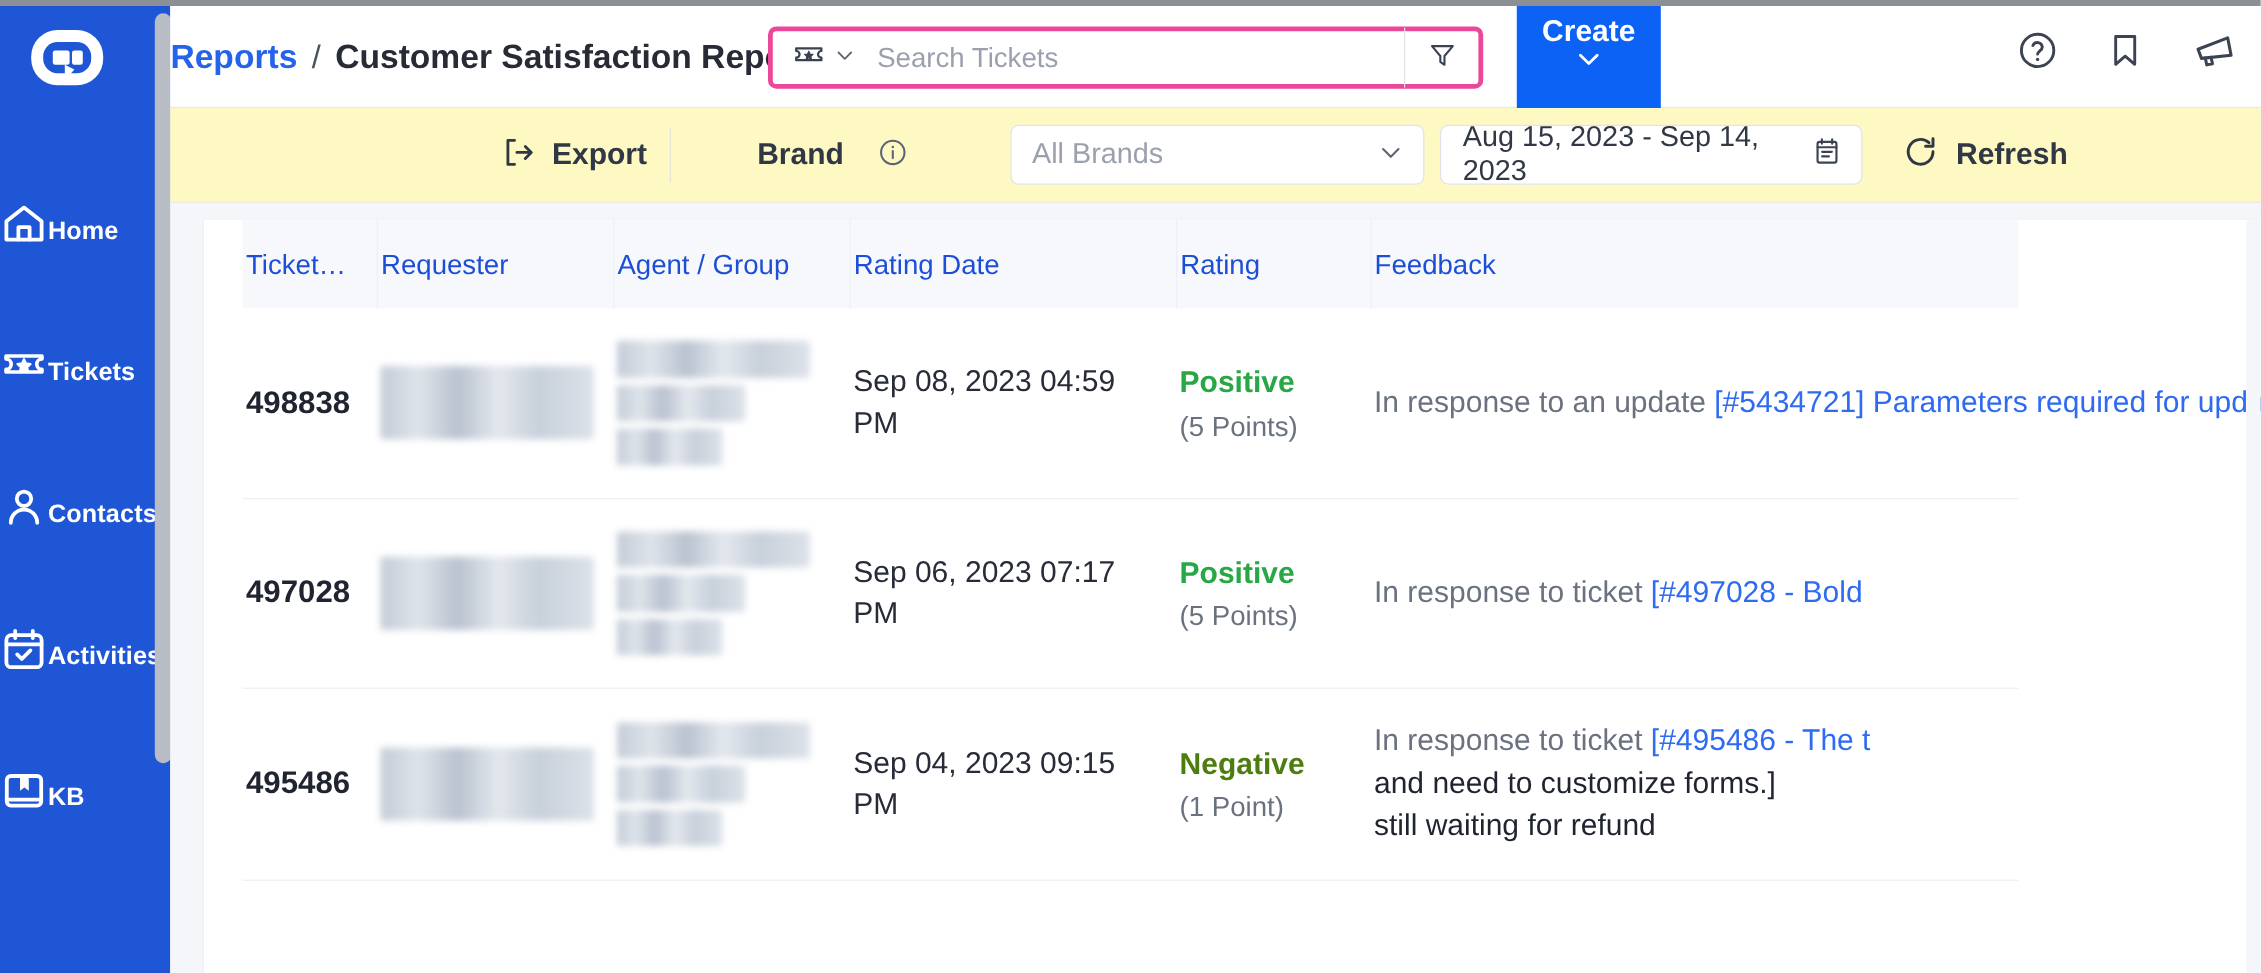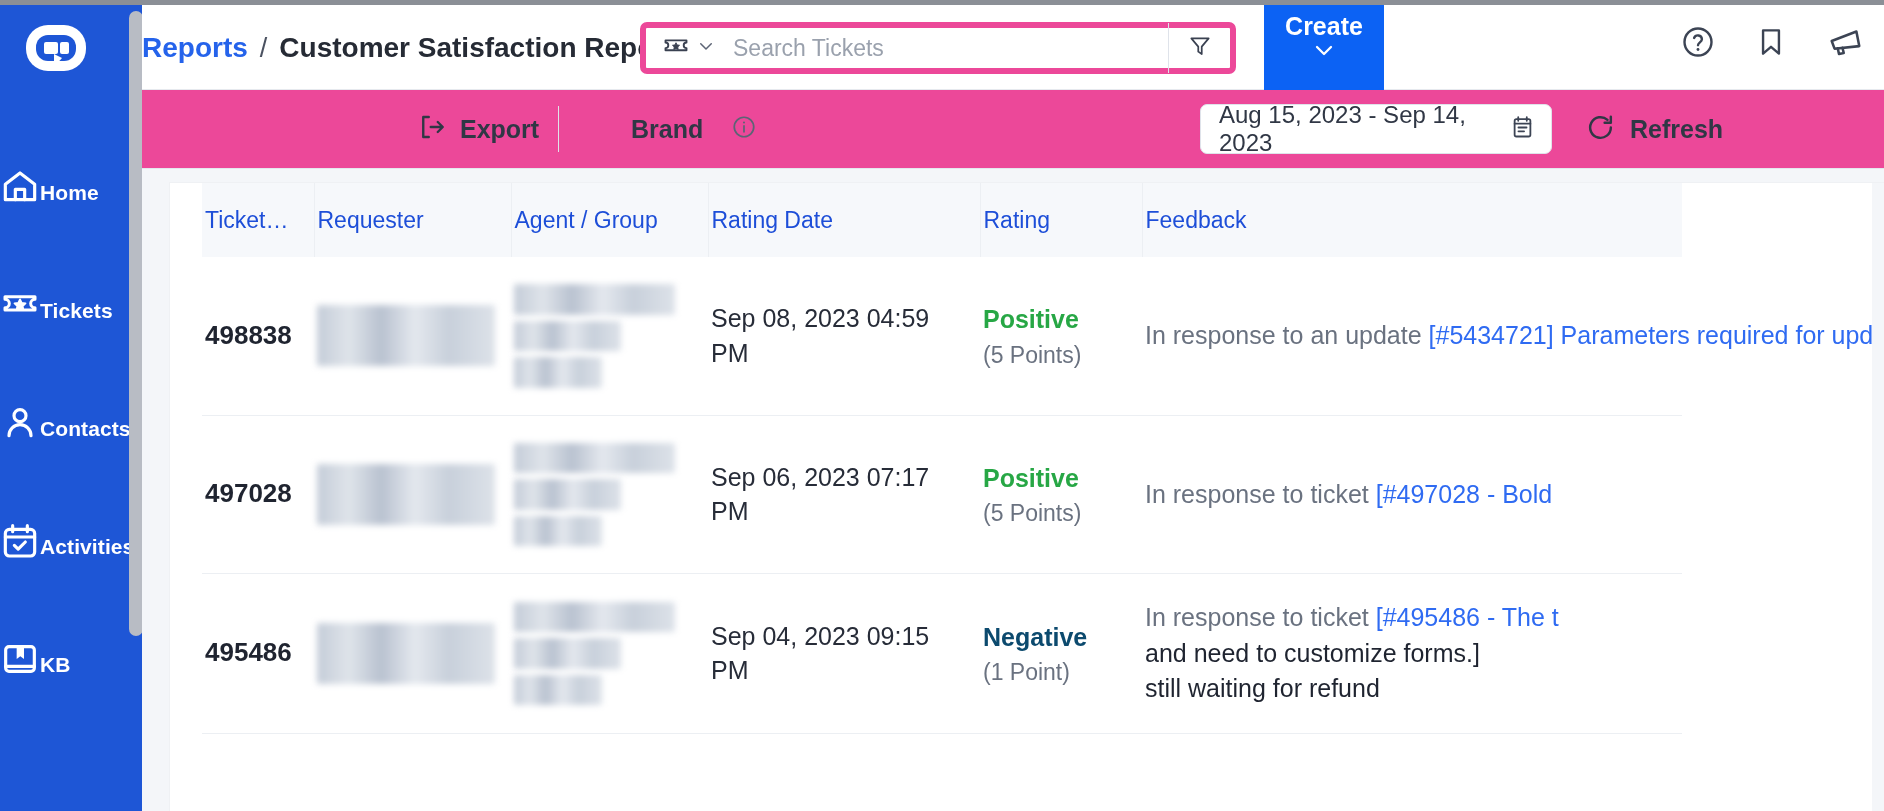--- a/index.html
+++ b/index.html
@@ -79,21 +79,21 @@
     font-size: 28px; font-weight: 700; color: #2563eb;
     cursor: pointer; margin-left: 0;
   }
   .crumb-sep { font-size: 27px; color: #4a5160; margin: 0 12px; font-weight:400; }
   .crumb-current { font-size: 28px; font-weight: 700; color: #262b35; }
 
   
   .search-wrap {
     position: absolute; left: 498px; top: 17px;
     width: 596px; height: 52px;
-    border: 6px solid #ec4899; border-radius: 7px;
+    border: 4px solid #ec4899; border-radius: 7px;
     background: #ffffff;
     display: flex; align-items: center;
   }
   .search-type {
     display: flex; align-items: center; gap: 7px;
     padding: 0 12px 0 16px; cursor: pointer;
   }
   .search-input {
     flex: 1; border: none; outline: none;
     font-size: 23px; color: #32384a;
@@ -124,21 +124,21 @@
   .header-actions {
     position: absolute; right: 20px; top: 18px;
     display: flex; align-items: center; gap: 38px;
   }
   .hdr-icon { cursor: pointer; display: block; }
 
   
   .toolbar {
     position: absolute; left: 0; top: 85px;
     width: 1742px; height: 79px;
-    background: #ec4899;
+    background: #fef9c3;
     border-bottom: 1px solid #e4e8ee;
     display: flex; align-items: center;
   }
   .tb-export {
     position: absolute; left: 275px;
     display: flex; align-items: center; gap: 13px;
     cursor: pointer;
   }
   .tb-export-label { font-size: 25px; font-weight: 700; color: #303745; }
   .tb-divider {
@@ -230,21 +230,21 @@
     border-radius: 2px;
     margin: 1px 0;
     -webkit-user-select: none; user-select: none;
   }
   .redact-lines { display: flex; flex-direction: column; gap: 4px; align-items: flex-start; }
 
   .rating-date { font-size: 25px; color: #272c38; line-height: 1.38; }
 
   .rating-val { font-size: 25px; font-weight: 700; line-height: 1.3; }
   .rating-pos { color: #27a745; }
-  .rating-neg { color: #0c4a6e; }
+  .rating-neg { color: #4d7c0f; }
   .rating-pts { font-size: 23px; color: #6a7280; margin-top: 6px; }
 
   .feedback { font-size: 25px; line-height: 1.42; color: #6a7280; white-space: nowrap; }
   .fb-link { color: #2f6bf2; }
   .fb-note { color: #1f2430; display: block; white-space: nowrap; }
   .fb-wrap { white-space: nowrap; }
 
   .right-fade {
     position: absolute; right: 0; top: 0;
     width: 12px; height: 628px;
@@ -412,20 +412,28 @@
         <span class="tb-brand-label">Brand</span>
         <span>
           <svg width="26" height="26" viewBox="0 0 24 24" fill="none" stroke="#5c6475" stroke-width="1.6" stroke-linecap="round">
             <circle cx="12" cy="12" r="9"></circle>
             <path d="M12 11 V16.4"></path>
             <circle cx="12" cy="7.8" r="0.95" fill="#5c6475" stroke="none"></circle>
           </svg>
         </span>
       </div>
 
+      <div class="brand-select">
+        <span class="brand-select-value">All Brands</span>
+        <span>
+          <svg width="22" height="22" viewBox="0 0 24 24" fill="none" stroke="#5c6475" stroke-width="1.9" stroke-linecap="round" stroke-linejoin="round">
+            <path d="M5 9 L12 16 L19 9"></path>
+          </svg>
+        </span>
+      </div>
 
       <div class="date-select">
         <span class="date-select-value">Aug 15, 2023 - Sep 14, 2023</span>
         <span>
           <svg width="27" height="27" viewBox="0 0 24 24" fill="none" stroke="#3c4454" stroke-width="1.6" stroke-linecap="round" stroke-linejoin="round">
             <rect x="5" y="4.6" width="14" height="15.4" rx="1.6"></rect>
             <path d="M8.2 2.8 V6 M15.8 2.8 V6 M5 8.6 H19"></path>
             <path d="M8.4 12 H15.6 M8.4 15.4 H13.4"></path>
           </svg>
         </span>

